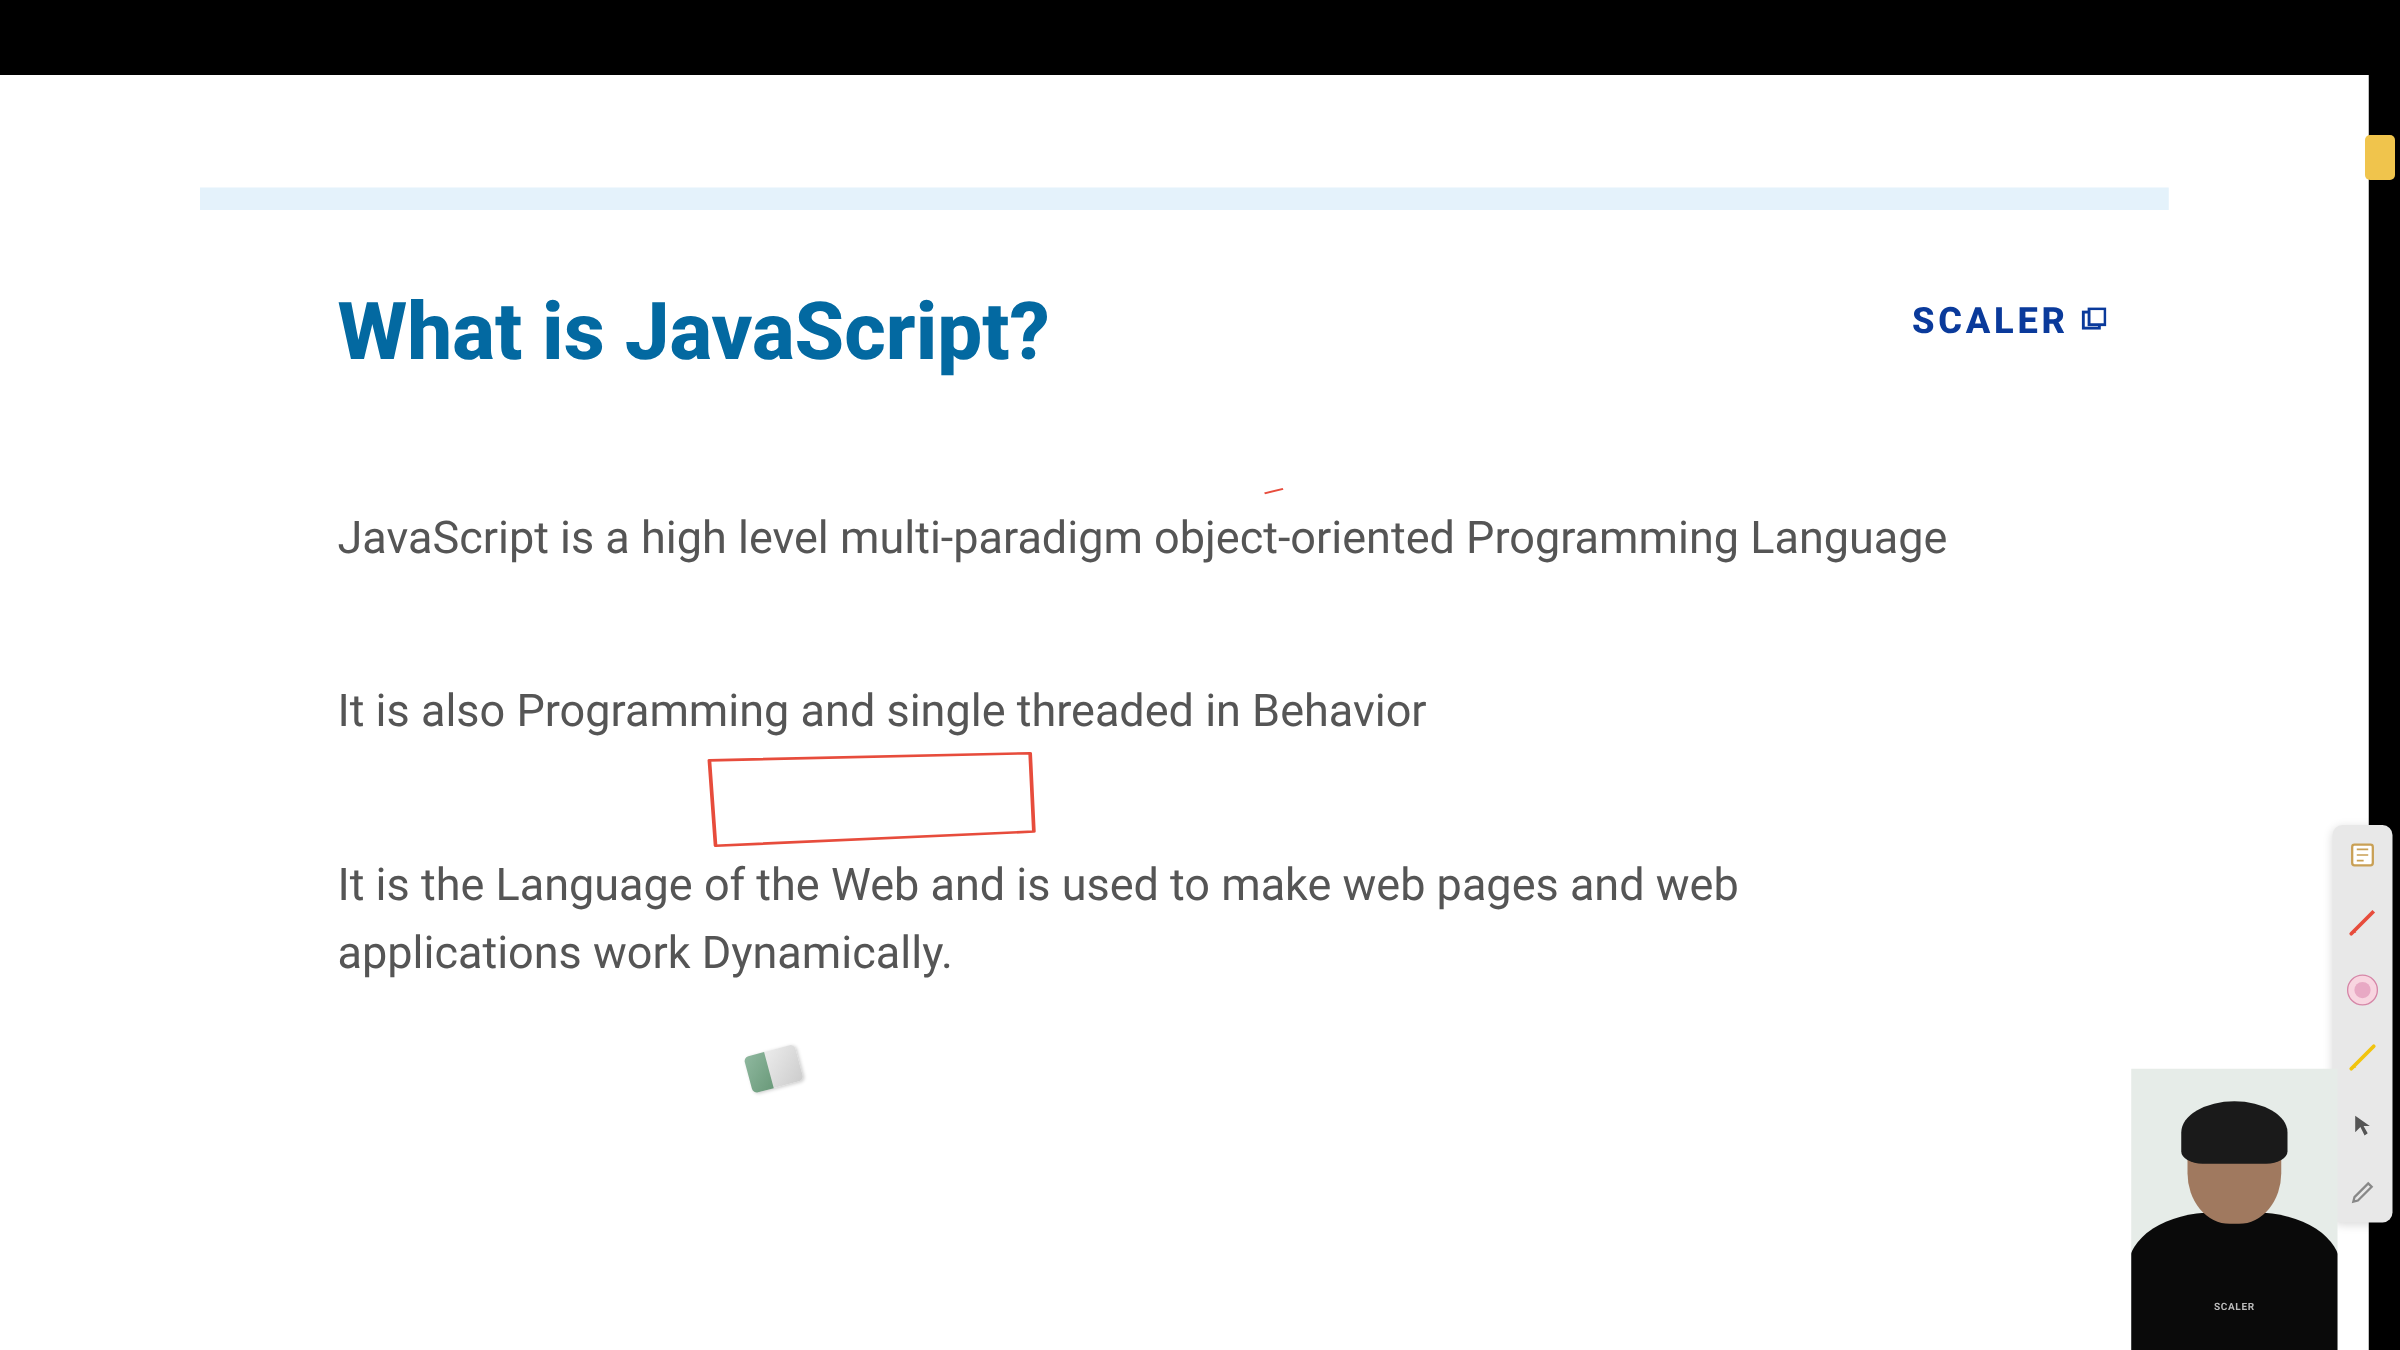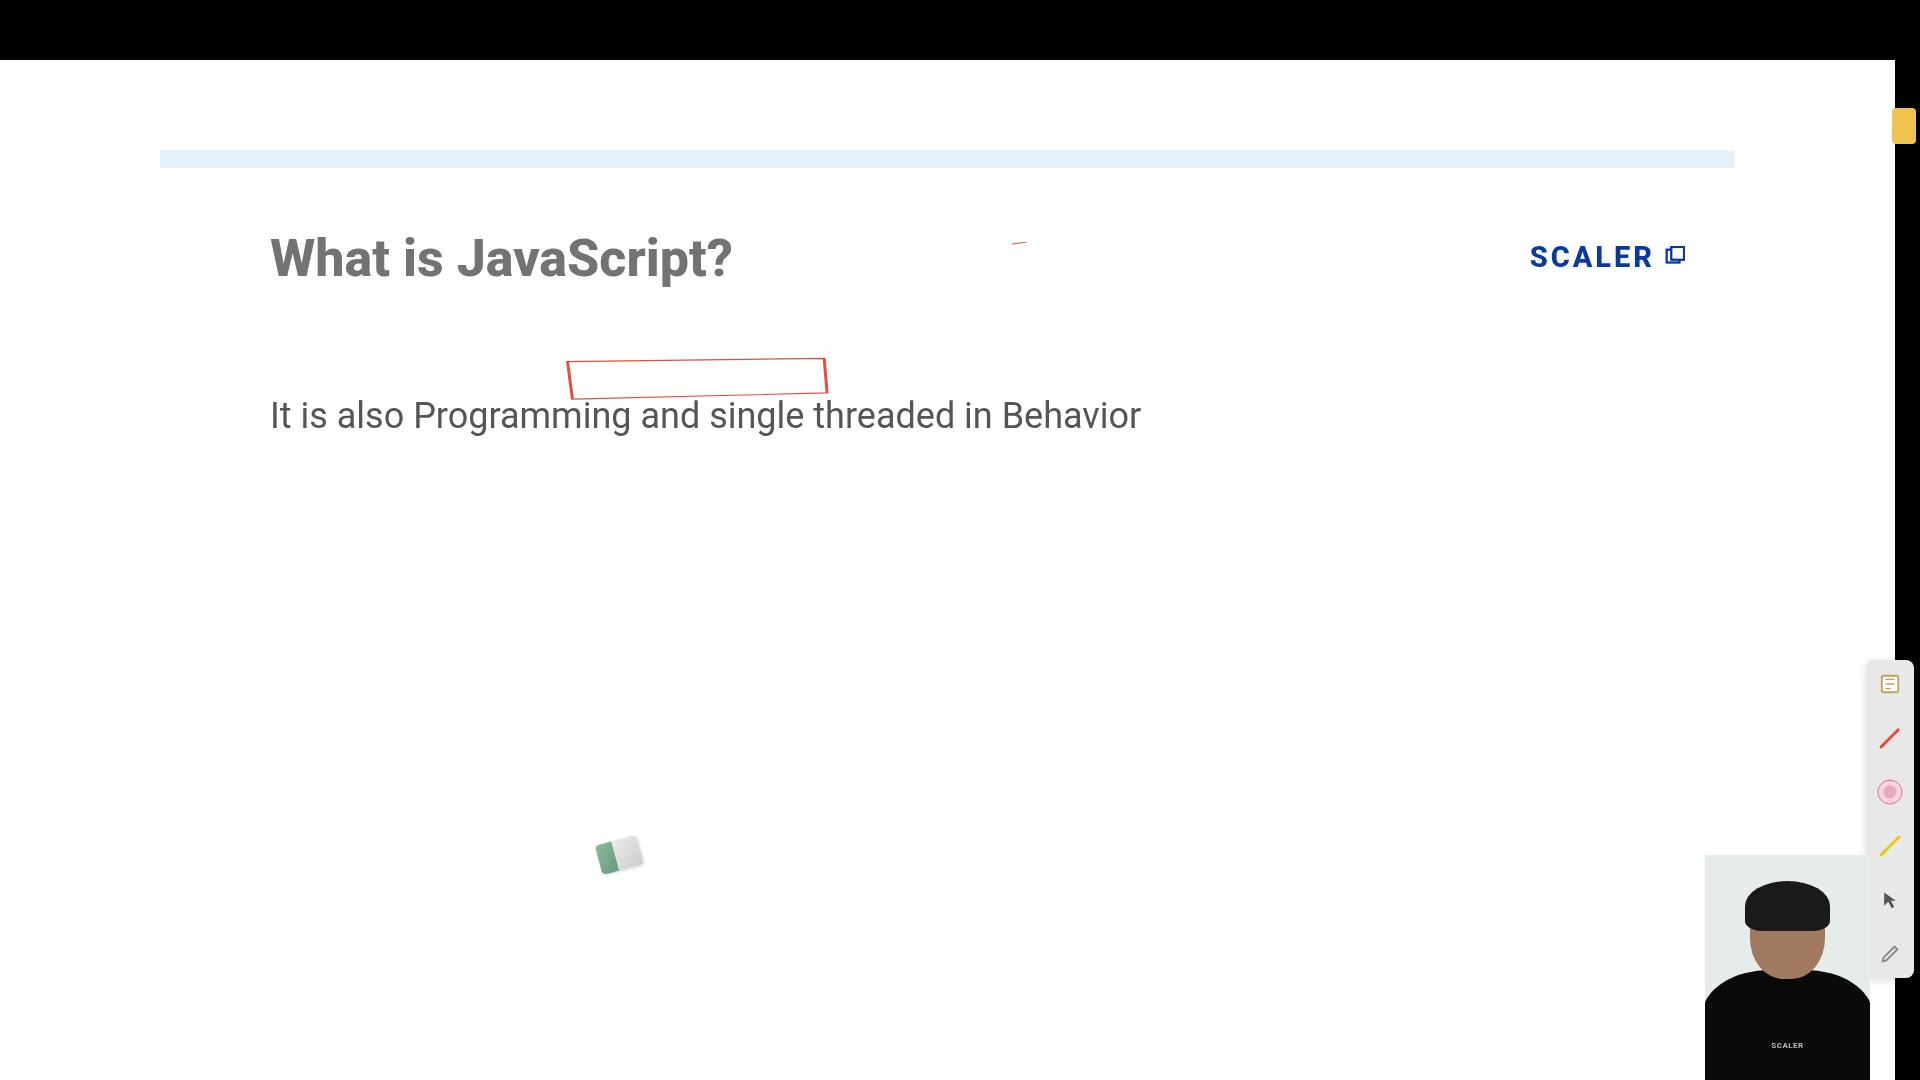--- a/index.html
+++ b/index.html
@@ -46,22 +46,22 @@
     .logo-icon {
       width: 22px;
       height: 22px;
       position: relative;
     }
     .logo-icon svg {
       width: 100%;
       height: 100%;
     }
     .slide-title {
-      color: #737373;
-      font-size: 52px;
+      color: #0369a1;
+      font-size: 64px;
       font-weight: 800;
       margin-bottom: 100px;
       padding-left: 110px;
     }
     .slide-text {
       color: #555;
       font-size: 36px;
       line-height: 1.5;
       padding-left: 110px;
       padding-right: 140px;
@@ -201,21 +201,23 @@
       <span class="logo-icon">
         <svg viewBox="0 0 24 24" fill="none">
           <rect x="4" y="4" width="14" height="14" stroke="#0a3a9b" stroke-width="2.5" fill="none"></rect>
           <rect x="9" y="1" width="14" height="14" stroke="#0a3a9b" stroke-width="2.5" fill="#fff"></rect>
         </svg>
       </span>
     </div>
 
     <h1 class="slide-title">What is JavaScript?</h1>
 
+    <p class="slide-text">JavaScript is a high level multi-paradigm object-oriented Programming Language</p>
     <p class="slide-text">It is also Programming and single threaded in Behavior</p>
+    <p class="slide-text">It is the Language of the Web and is used to make web pages and web applications work Dynamically.</p>
 
     <svg class="annotation-overlay" viewBox="0 0 1920 1080" preserveAspectRatio="none">
 
       <path d="M 575 770 L 835 762 L 838 850 L 580 866 L 575 770 Z" stroke="#e74c3c" stroke-width="3" fill="none" stroke-linejoin="round"></path>
 
       <path d="M 1025 470 L 1040 465" stroke="#e74c3c" stroke-width="2" fill="none"></path>
     </svg>
   </div>
 
   <div class="eraser-cursor"></div>

